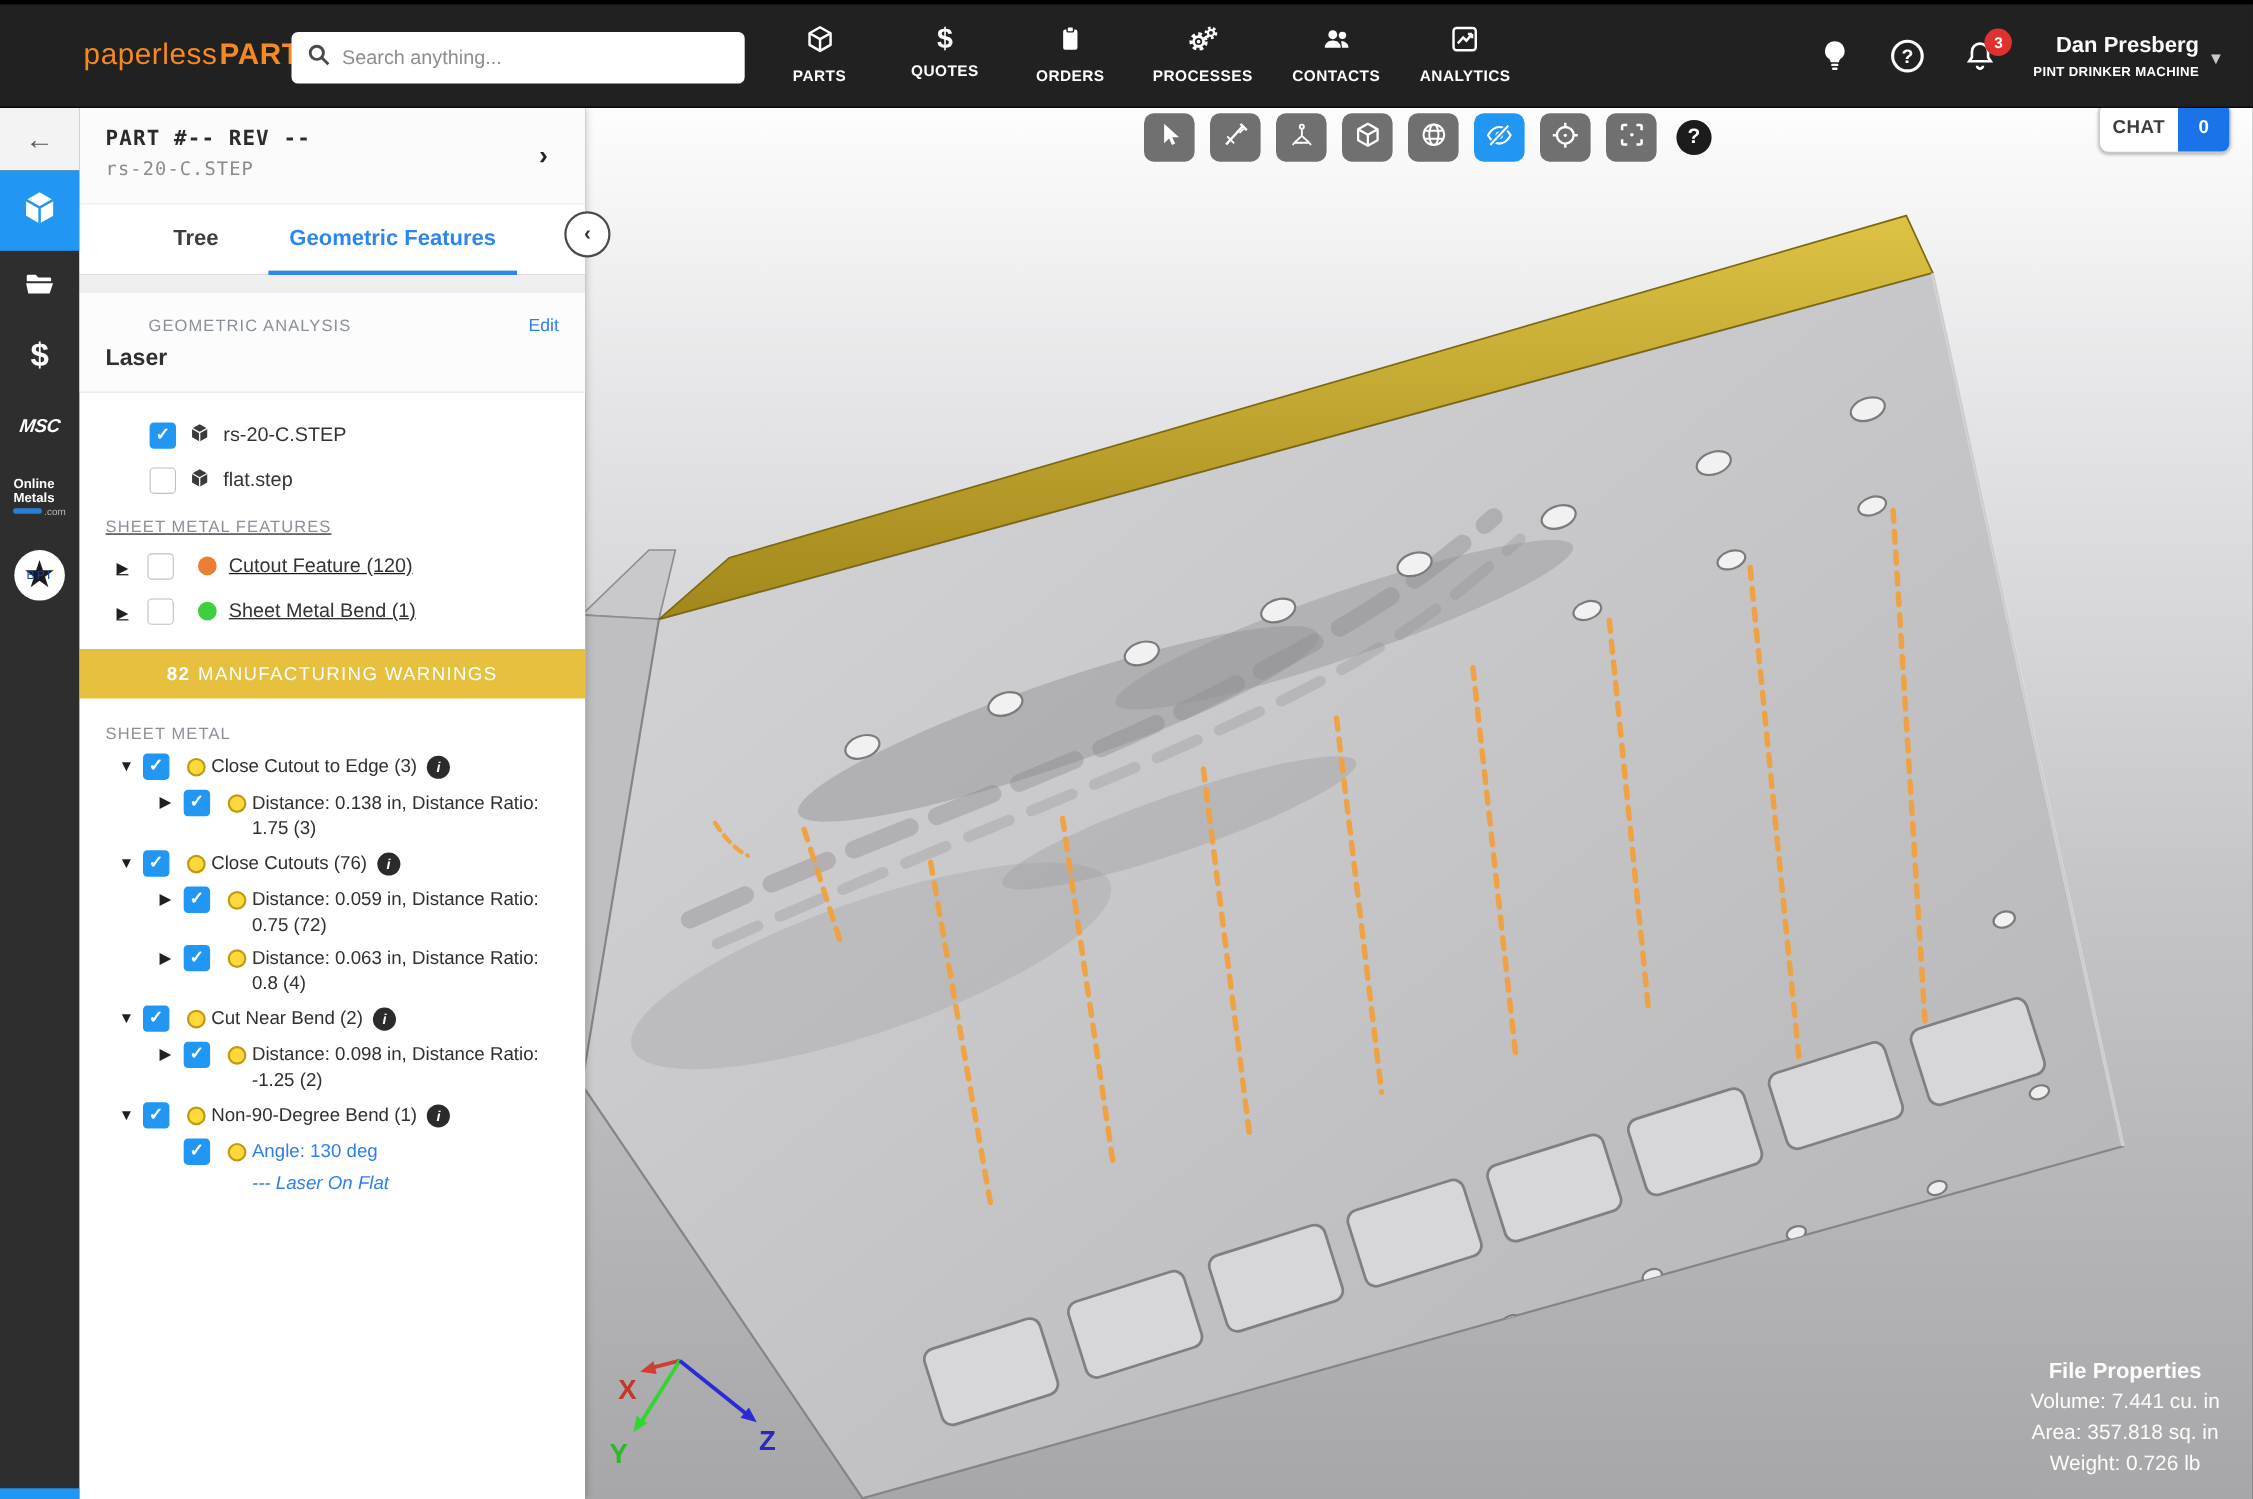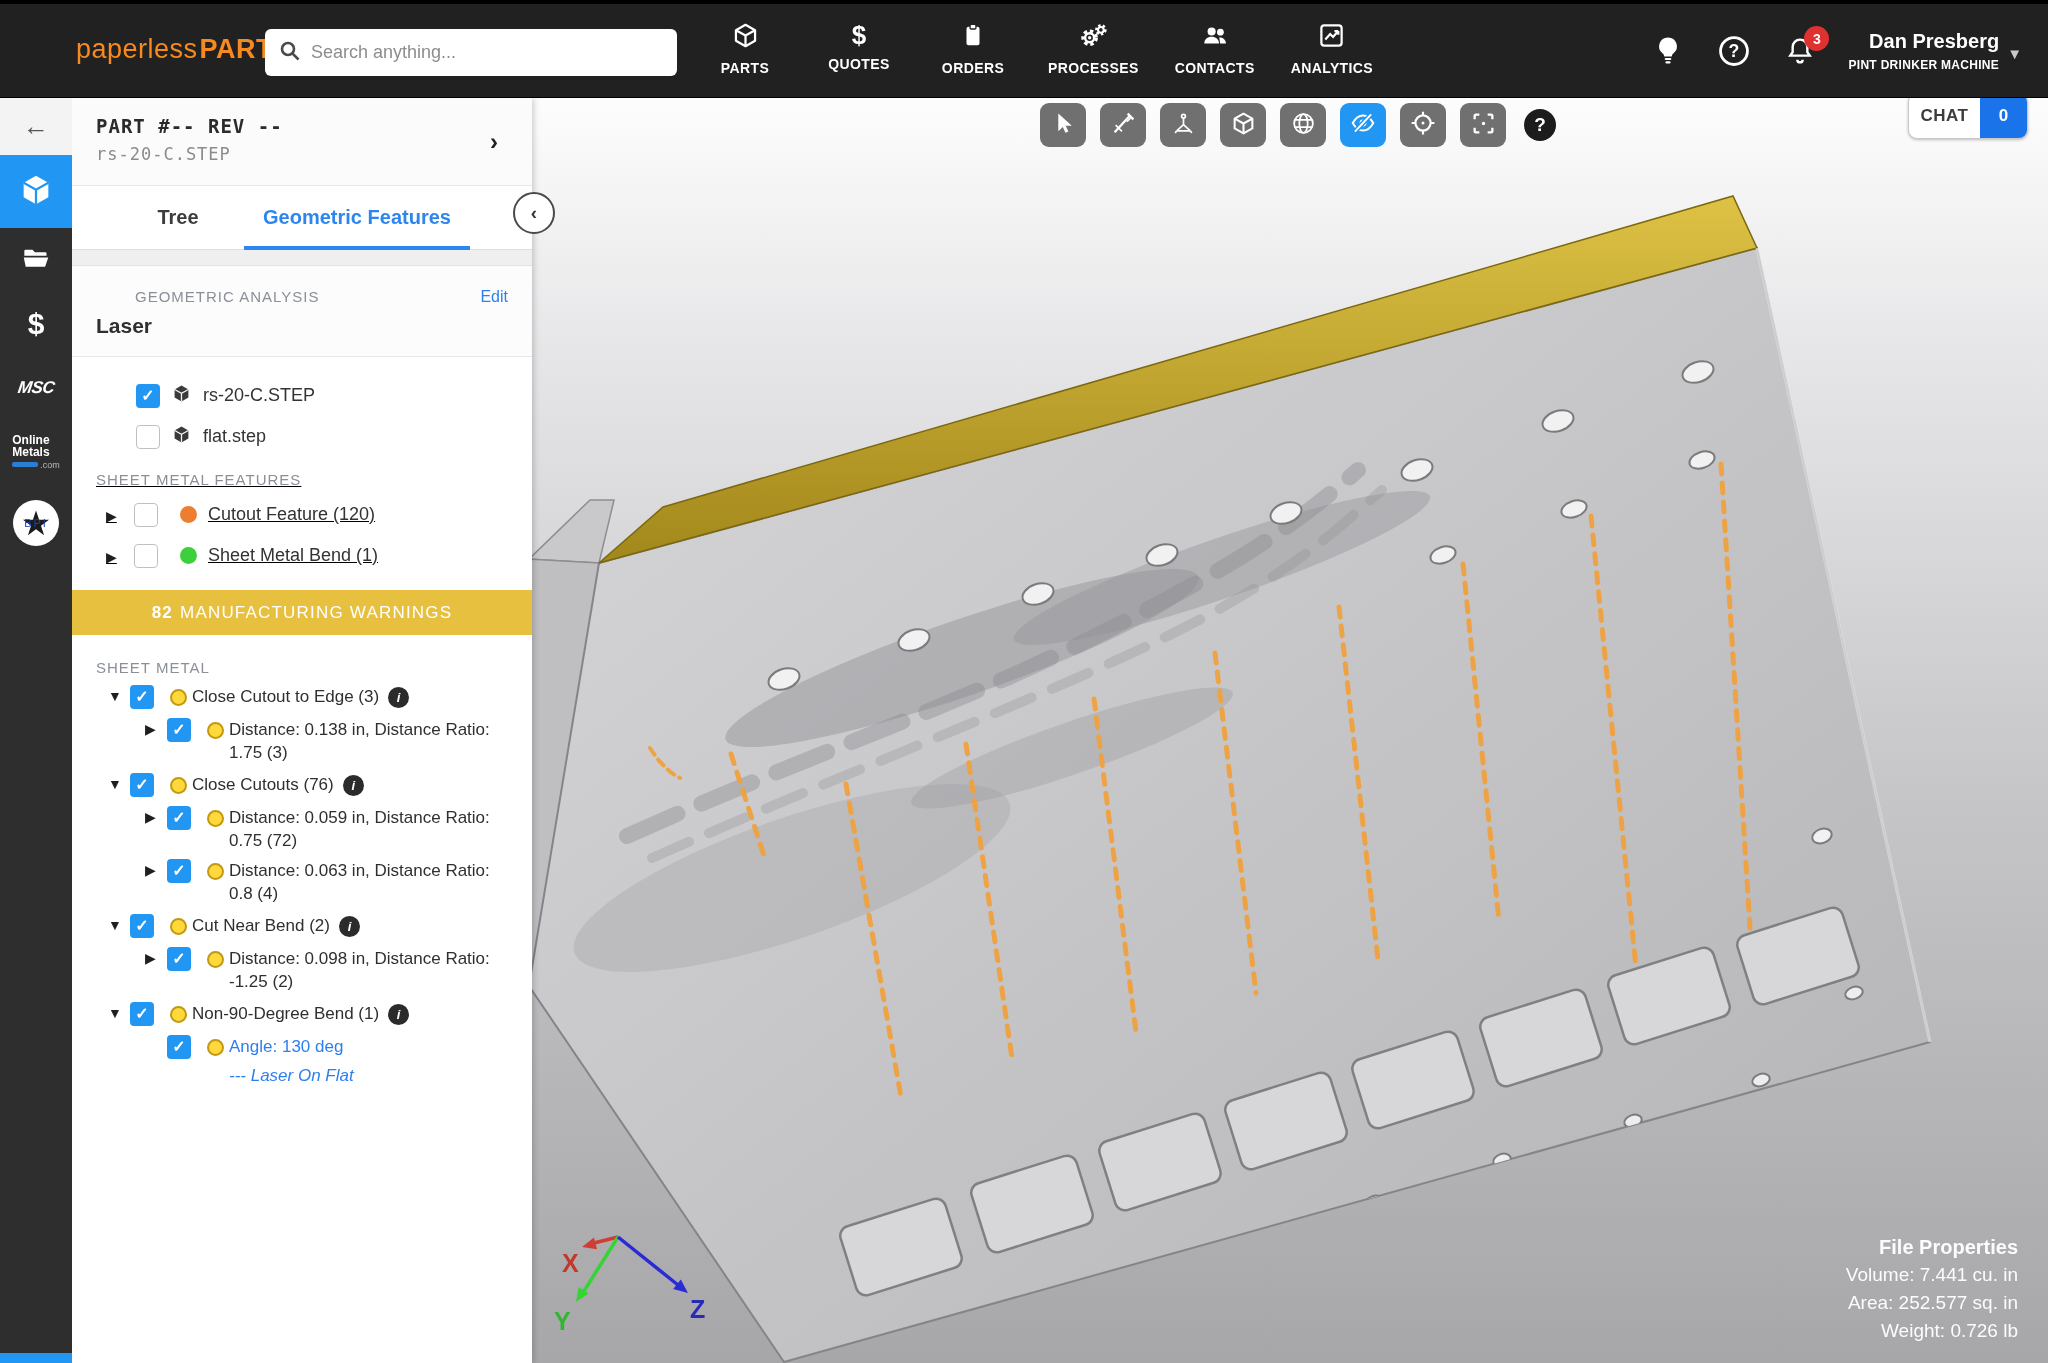--- a/index.html
+++ b/index.html
@@ -117,21 +117,21 @@
   .toolhelp { width:32px; height:32px; border-radius:50%; background:#1c1c1c; color:#fff;
               font-size:19px; font-weight:800; display:flex; align-items:center; justify-content:center;
               margin-left:4px; cursor:pointer; }
   .chatbtn { left:1908px; top:93px; width:120px; height:46px; background:#fff; border:1px solid #c9c9c9;
              border-radius:9px; display:flex; overflow:hidden; cursor:pointer; z-index:20;
              box-shadow:0 1px 3px rgba(0,0,0,.25); }
   .chatbtn .clabel { width:72px; display:flex; align-items:center; justify-content:center;
                      color:#3c3c3c; font-weight:700; font-size:17px; letter-spacing:.5px; }
   .chatbtn .ccount { width:48px; background:#1a73e8; color:#fff; display:flex; align-items:center;
                      justify-content:center; font-size:17px; font-weight:700; }
-  .fileprops { right:30px; bottom:18px; text-align:right; color:#fcfcfc; font-size:19px;
+  .fileprops { right:30px; bottom:18px; text-align:center; color:#fcfcfc; font-size:19px;
                line-height:28px; z-index:15; }
   .fileprops .fptitle { font-weight:700; font-size:20px; }
 </style>
 </head>
 <body>
 
 <div id="topnav" class="abs">
   <div class="abs logo">
     <span><span class="lt">paperless</span><span class="lb">PARTS</span></span>
     <span>
@@ -434,21 +434,21 @@
 </div>
 
 <div class="abs chatbtn">
   <span class="clabel">CHAT</span>
   <span class="ccount">0</span>
 </div>
 
 <div class="abs fileprops">
   <div class="fptitle">File Properties</div>
   <div>Volume: 7.441 cu. in</div>
-  <div>Area: 252.577 sq. in</div>
+  <div>Area: 357.818 sq. in</div>
   <div>Weight: 0.726 lb</div>
 </div>
 
 <div id="panel" class="abs">
   <div class="p-header">
     <div class="p-part">PART #-- REV --</div>
     <div class="p-file">rs-20-C.STEP</div>
     <span class="p-chevron">›</span>
   </div>
 

